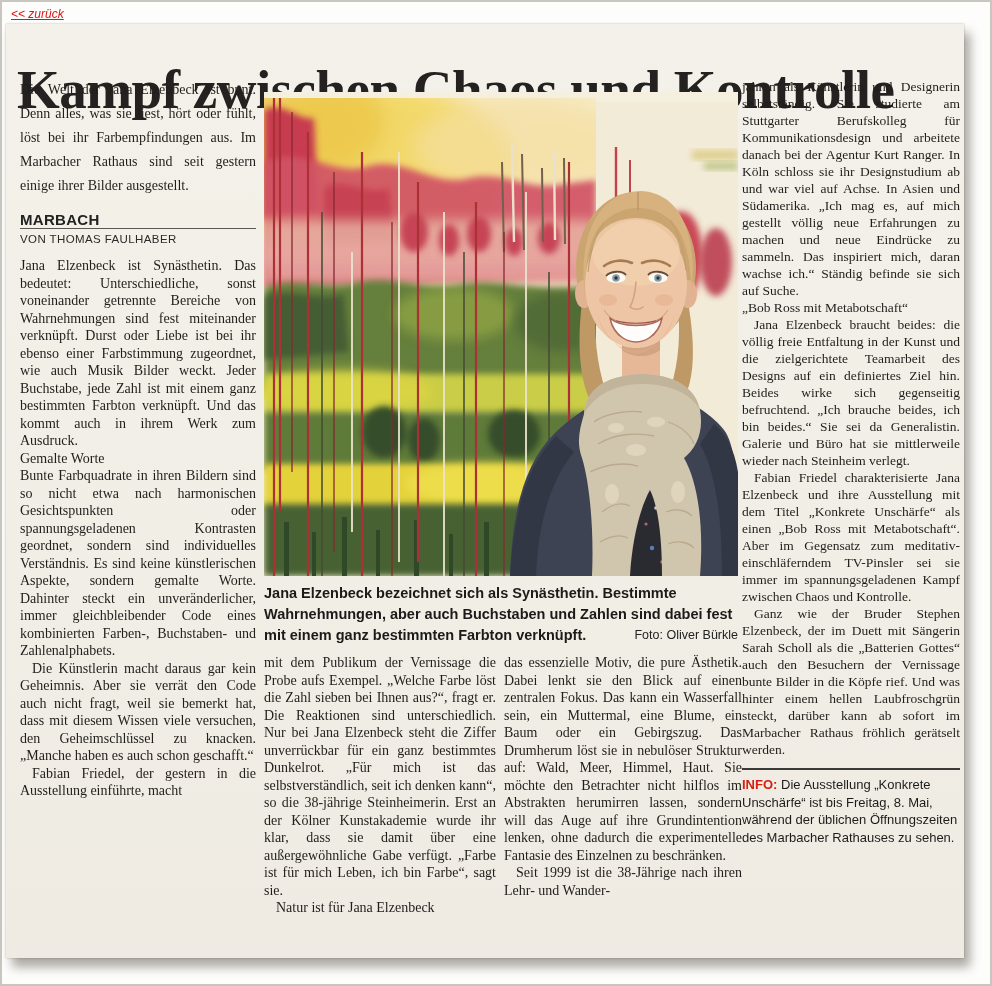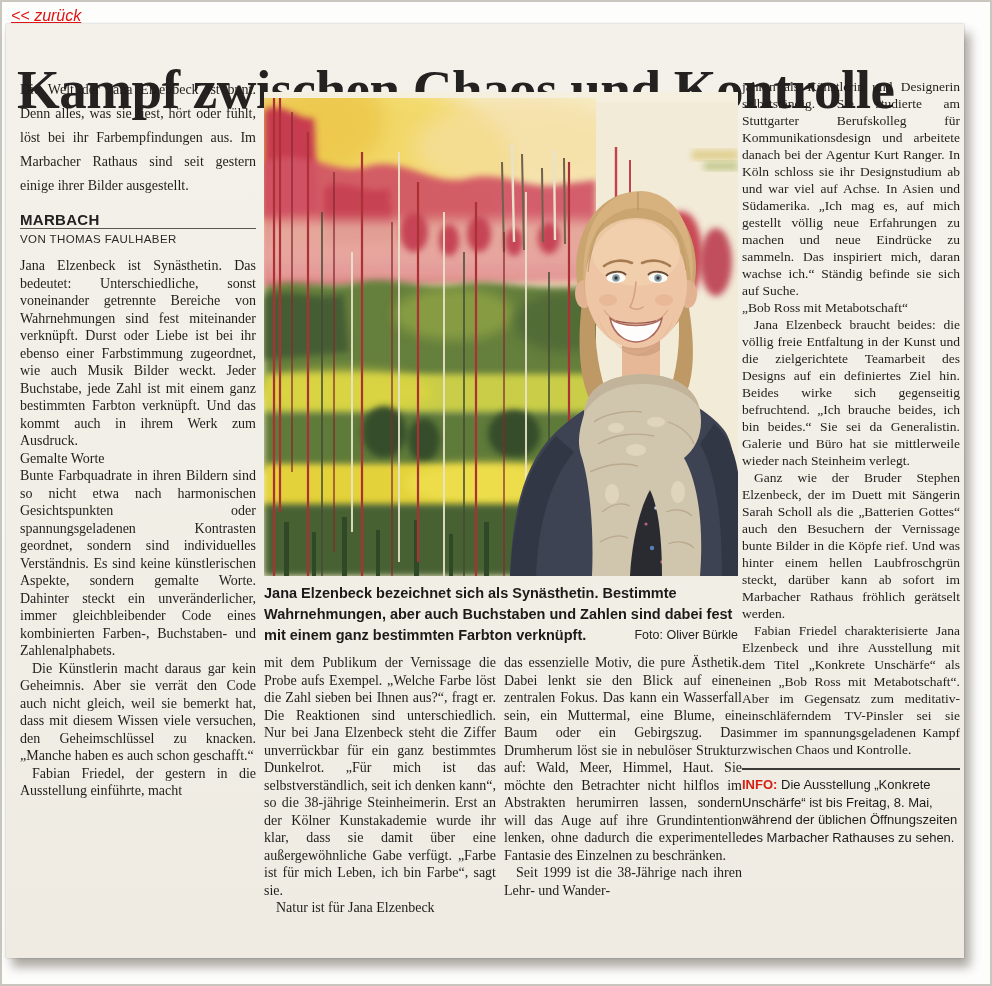--- a/index.html
+++ b/index.html
@@ -3,21 +3,21 @@
 <meta charset="utf-8">
 <style>
   html,body{margin:0;padding:0;}
   body{
     width:992px;height:986px;position:relative;overflow:hidden;
     background:#ffffff;font-family:"Liberation Serif",serif;
   }
   .scan-frame{position:absolute;inset:0;border:2px solid #c9c6c0;box-sizing:border-box;background:#fdfdfc;}
   .back-link{
     position:absolute;left:9px;top:5px;z-index:5;
-    font-family:"Liberation Sans",sans-serif;font-style:italic;font-size:16px;
+    font-family:"Liberation Sans",sans-serif;font-style:italic;font-size:12px;
     color:#e01313;text-decoration:underline;cursor:pointer;
   }
   .clipping{
     position:absolute;left:4px;top:22px;width:958px;height:934px;
     background:linear-gradient(180deg,#f4f1ea 0%,#f1eee6 60%,#efebe2 100%);
     box-shadow:6px 9px 10px rgba(70,64,52,0.45), 0 0 2px rgba(0,0,0,0.25);
   }
   .headline{
     position:absolute;left:11px;top:0;width:940px;
     font-size:55px;line-height:1.06;color:#232220;letter-spacing:-0.5px;white-space:nowrap;
@@ -65,21 +65,21 @@
     <div class="col col1">
       <p class="lede">Die Welt der Jana Elzenbeck ist bunt. Denn alles, was sie liest, hört oder fühlt, löst bei ihr Farbempfindungen aus. Im Marbacher Rathaus sind seit gestern einige ihrer Bilder ausgestellt.</p>
       <div class="kicker-block">
         <div class="kicker">MARBACH</div>
         <div class="byline">VON THOMAS FAULHABER</div>
       </div>
       <div class="body">
         <p>Jana Elzenbeck ist Synästhetin. Das bedeutet: Unterschiedliche, sonst voneinander getrennte Bereiche von Wahrnehmungen sind fest miteinander verknüpft. Durst oder Liebe ist bei ihr ebenso einer Farbstimmung zugeordnet, wie auch Musik Bilder weckt. Jeder Buchstabe, jede Zahl ist mit einem ganz bestimmten Farbton verknüpft. Und das kommt auch in ihrem Werk zum Ausdruck.</p>
         <p class="subhead">Gemalte Worte</p>
         <p>Bunte Farbquadrate in ihren Bildern sind so nicht etwa nach harmonischen Gesichtspunkten oder spannungsgeladenen Kontrasten geordnet, sondern sind individuelles Verständnis. Es sind keine künstlerischen Aspekte, sondern gemalte Worte. Dahinter steckt ein unveränderlicher, immer gleichbleibender Code eines kombinierten Farben-, Buchstaben- und Zahlenalphabets.</p>
-        <p class="indent">Die Künstlerin macht daraus gar kein Geheimnis. Aber sie verrät den Code auch nicht gleich, weil sie bemerkt hat, dass mit diesem Wissen viele versuchen, den Geheimschlüssel zu knacken. „Manche haben es auch schon geschafft.“</p>
+        <p class="indent">Die Künstlerin macht daraus gar kein Geheimnis. Aber sie verrät den Code auch nicht fragt, weil sie bemerkt hat, dass mit diesem Wissen viele versuchen, den Geheimschlüssel zu knacken. „Manche haben es auch schon geschafft.“</p>
         <p class="indent">Fabian Friedel, der gestern in die Ausstellung einführte, macht</p>
       </div>
     </div>
 
     <div class="photo-wrap">
       <svg class="photo" viewBox="0 0 474 484" preserveAspectRatio="none" xmlns="http://www.w3.org/2000/svg">
         <defs>
           <filter id="blur3" x="-20%" y="-20%" width="140%" height="140%">
               <feGaussianBlur stdDeviation="3"></feGaussianBlur>
             </filter>
@@ -282,22 +282,22 @@
         <p>das essenzielle Motiv, die pure Ästhetik. Dabei lenkt sie den Blick auf einen zentralen Fokus. Das kann ein Wasserfall sein, ein Muttermal, eine Blume, ein Baum oder ein Gebirgszug. Das Drumherum löst sie in nebulöser Struktur auf: Wald, Meer, Himmel, Haut. Sie möchte den Betrachter nicht hilflos im Abstrakten herumirren lassen, sondern will das Auge auf ihre Grundintention lenken, ohne dadurch die experimentelle Fantasie des Einzelnen zu beschränken.</p>
         <p class="indent">Seit 1999 ist die 38-Jährige nach ihren Lehr- und Wander-</p>
       </div>
     </div>
 
     <div class="col col4">
       <div class="body">
         <p>jahren als Künstlerin und Designerin selbstständig. Sie studierte am Stuttgarter Berufskolleg für Kommunikationsdesign und arbeitete danach bei der Agentur Kurt Ranger. In Köln schloss sie ihr Designstudium ab und war viel auf Achse. In Asien und Südamerika. „Ich mag es, auf mich gestellt völlig neue Erfahrungen zu machen und neue Eindrücke zu sammeln. Das inspiriert mich, daran wachse ich.“ Ständig befinde sie sich auf Suche.</p>
         <p class="subhead">„Bob Ross mit Metabotschaft“</p>
         <p class="indent">Jana Elzenbeck braucht beides: die völlig freie Entfaltung in der Kunst und die zielgerichtete Teamarbeit des Designs auf ein definiertes Ziel hin. Beides wirke sich gegenseitig befruchtend. „Ich brauche beides, ich bin beides.“ Sie sei da Generalistin. Galerie und Büro hat sie mittlerweile wieder nach Steinheim verlegt.</p>
+        <p class="indent">Fabian Friedel charakterisierte Jana Elzenbeck und ihre Ausstellung mit dem Titel „Konkrete Unschärfe“ als einen „Bob Ross mit Metabotschaft“. Aber im Gegensatz zum meditativ-einschläferndem TV-Pinsler sei sie immer im spannungsgeladenen Kampf zwischen Chaos und Kontrolle.</p>
         <p class="indent">Ganz wie der Bruder Stephen Elzenbeck, der im Duett mit Sängerin Sarah Scholl als die „Batterien Gottes“ auch den Besuchern der Vernissage bunte Bilder in die Köpfe rief. Und was hinter einem hellen Laubfroschgrün steckt, darüber kann ab sofort im Marbacher Rathaus fröhlich gerätselt werden.</p>
-        <p class="indent">Fabian Friedel charakterisierte Jana Elzenbeck und ihre Ausstellung mit dem Titel „Konkrete Unschärfe“ als einen „Bob Ross mit Metabotschaft“. Aber im Gegensatz zum meditativ-einschläferndem TV-Pinsler sei sie immer im spannungsgeladenen Kampf zwischen Chaos und Kontrolle.</p>
       </div>
       <div class="info">
         <span class="info-label">INFO:</span><span> Die Ausstellung „Konkrete Unschärfe“ ist bis Freitag, 8. Mai, während der üblichen Öffnungszeiten des Marbacher Rathauses zu sehen.</span>
       </div>
     </div>
 
   </div>
 </div>
 
 </body></html>

